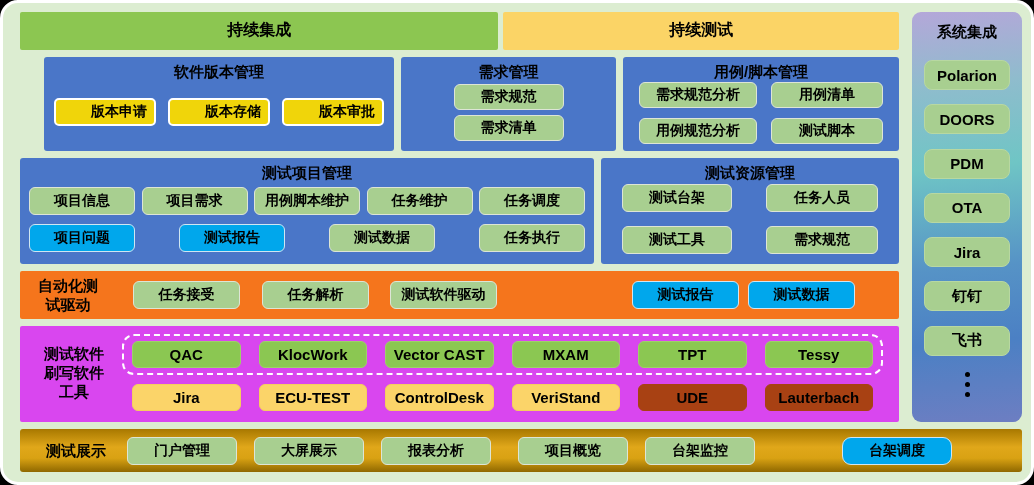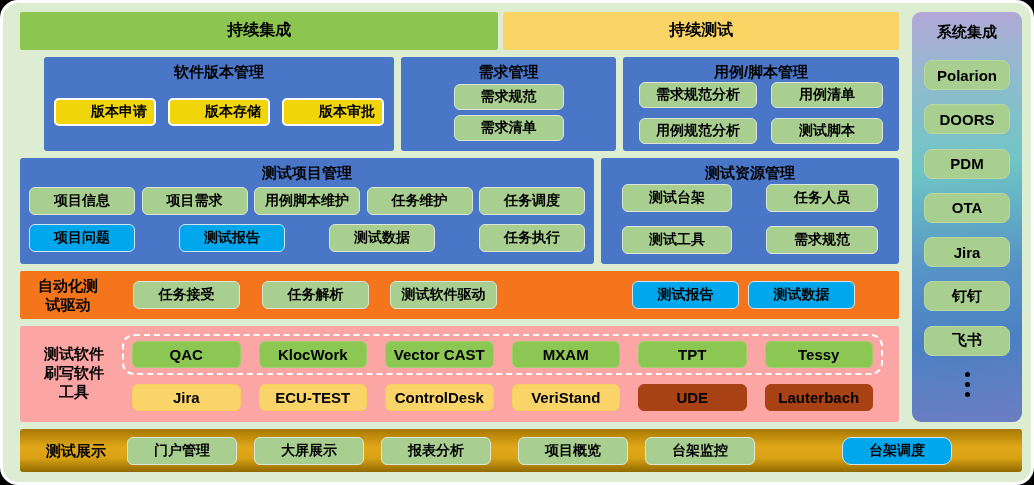--- a/index.html
+++ b/index.html
@@ -59,21 +59,21 @@
   .orange1{height:48px;background:#f5751c;border-radius:2px;
            display:flex;align-items:center;padding:0 12px;box-sizing:border-box;}
   .sect-label{font-weight:bold;font-size:15px;line-height:19px;text-align:center;}
   .auto-label{width:72px;margin-right:29px;}
   .orange1 .btn{width:107px;height:28px;}
   .auto-g2{margin-left:22px;}
   .auto-g3{margin-left:21px;}
   .auto-b1{margin-left:auto;}
   .auto-b2{margin-left:9px;margin-right:32px;}
 
-  .orange2{height:97px;background:#fca5a5;border-radius:2px;display:flex;
+  .orange2{height:97px;background:#d946ef;border-radius:2px;display:flex;
            align-items:center;padding:4px 12px 6px 10px;box-sizing:border-box;}
   .tools-label{width:88px;margin-right:4px;}
   .tools-col{flex:1;display:flex;flex-direction:column;justify-content:center;gap:9px;}
   .dash{border:2px dashed #fff;border-radius:12px;padding:5px 8px;margin-right:4px;}
   .tools-grid{display:grid;grid-template-columns:repeat(6,1fr);gap:18px;border-radius:8px;}
   .tools-grid .btn{height:27px;}
   .tools-row2{padding:0 10px;margin-right:4px;}
 
   
   .gold{height:43px;background:linear-gradient(180deg,#a87800 0%,#e0a71a 42%,#d9a213 68%,#8f6800 100%);

